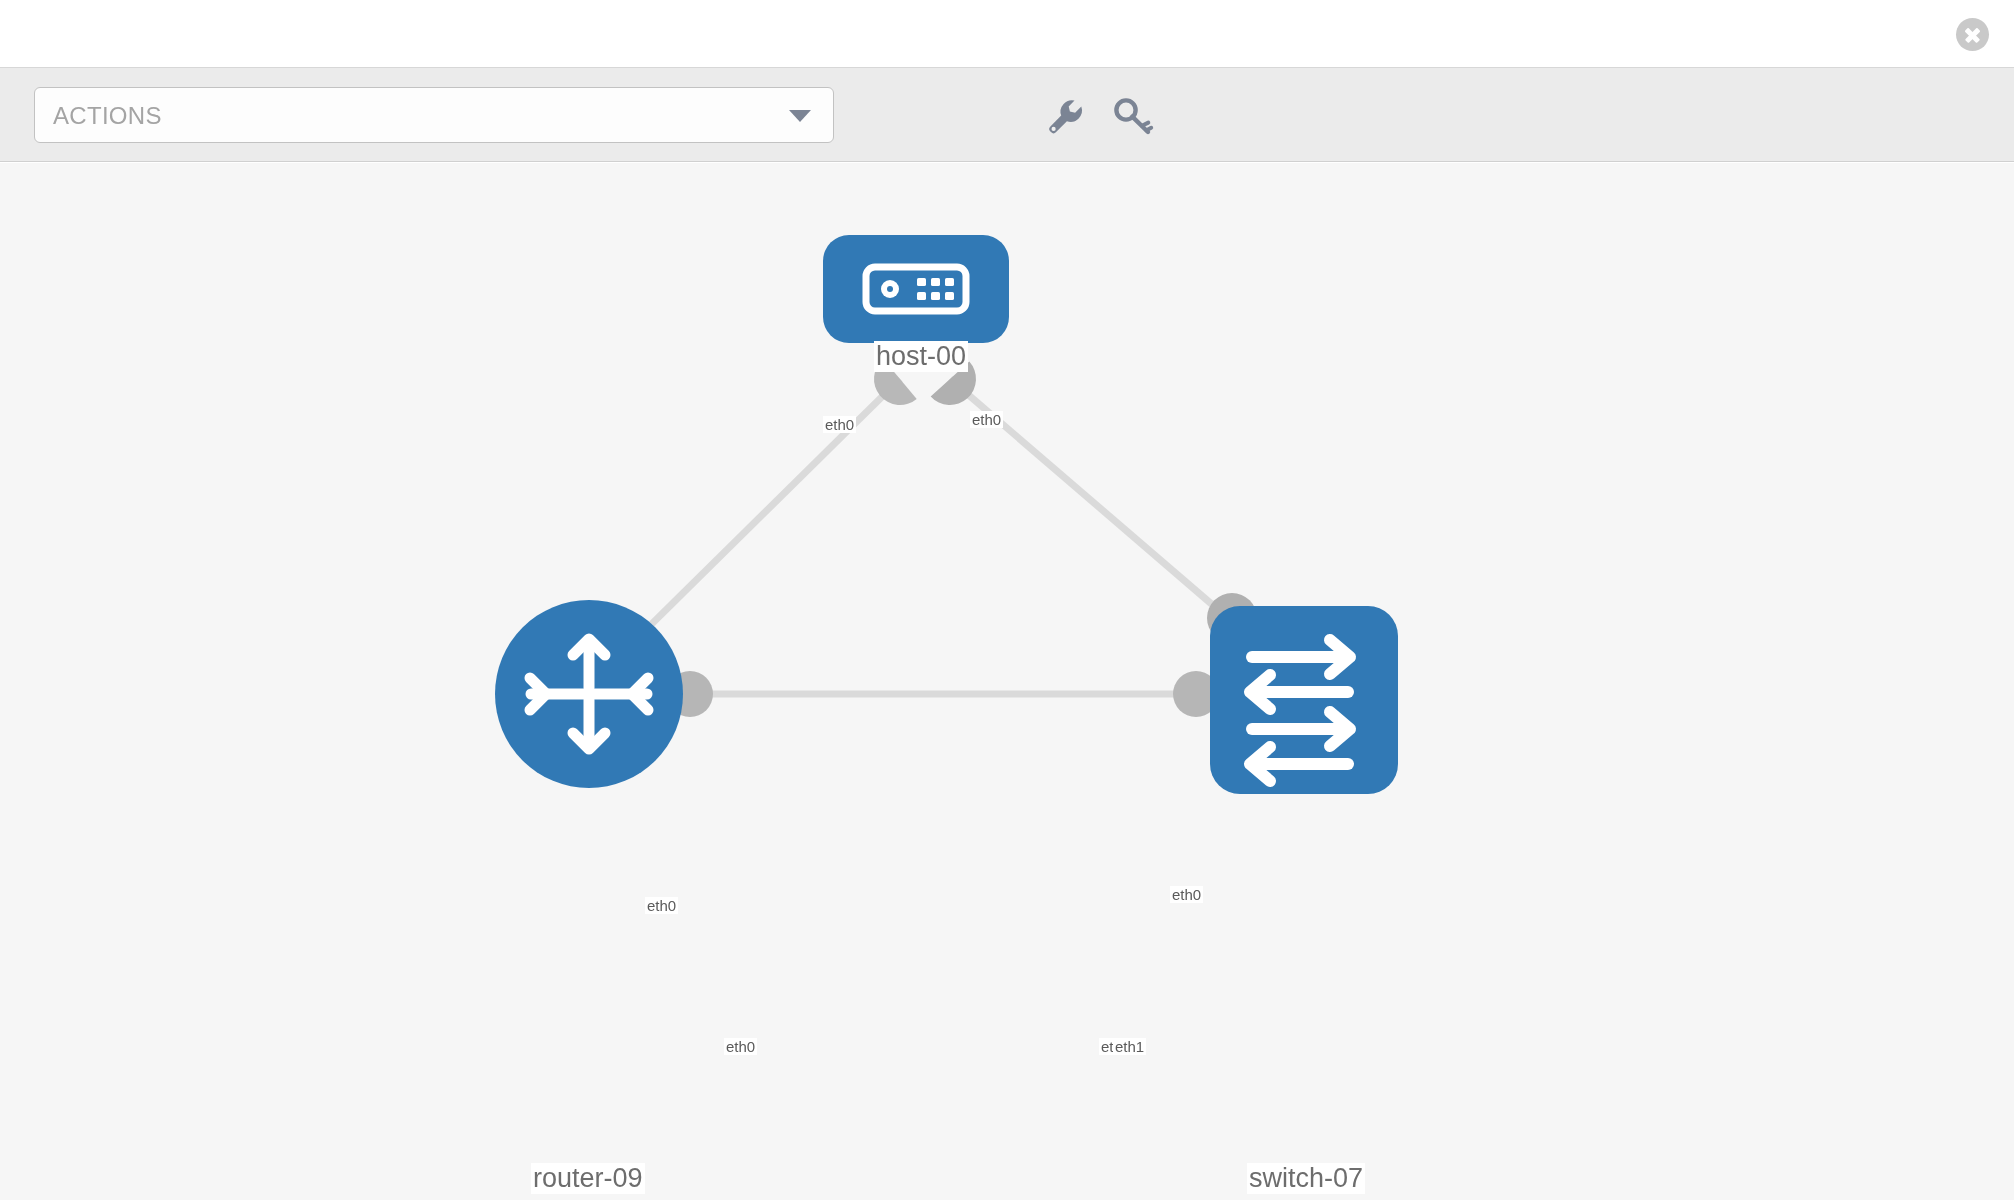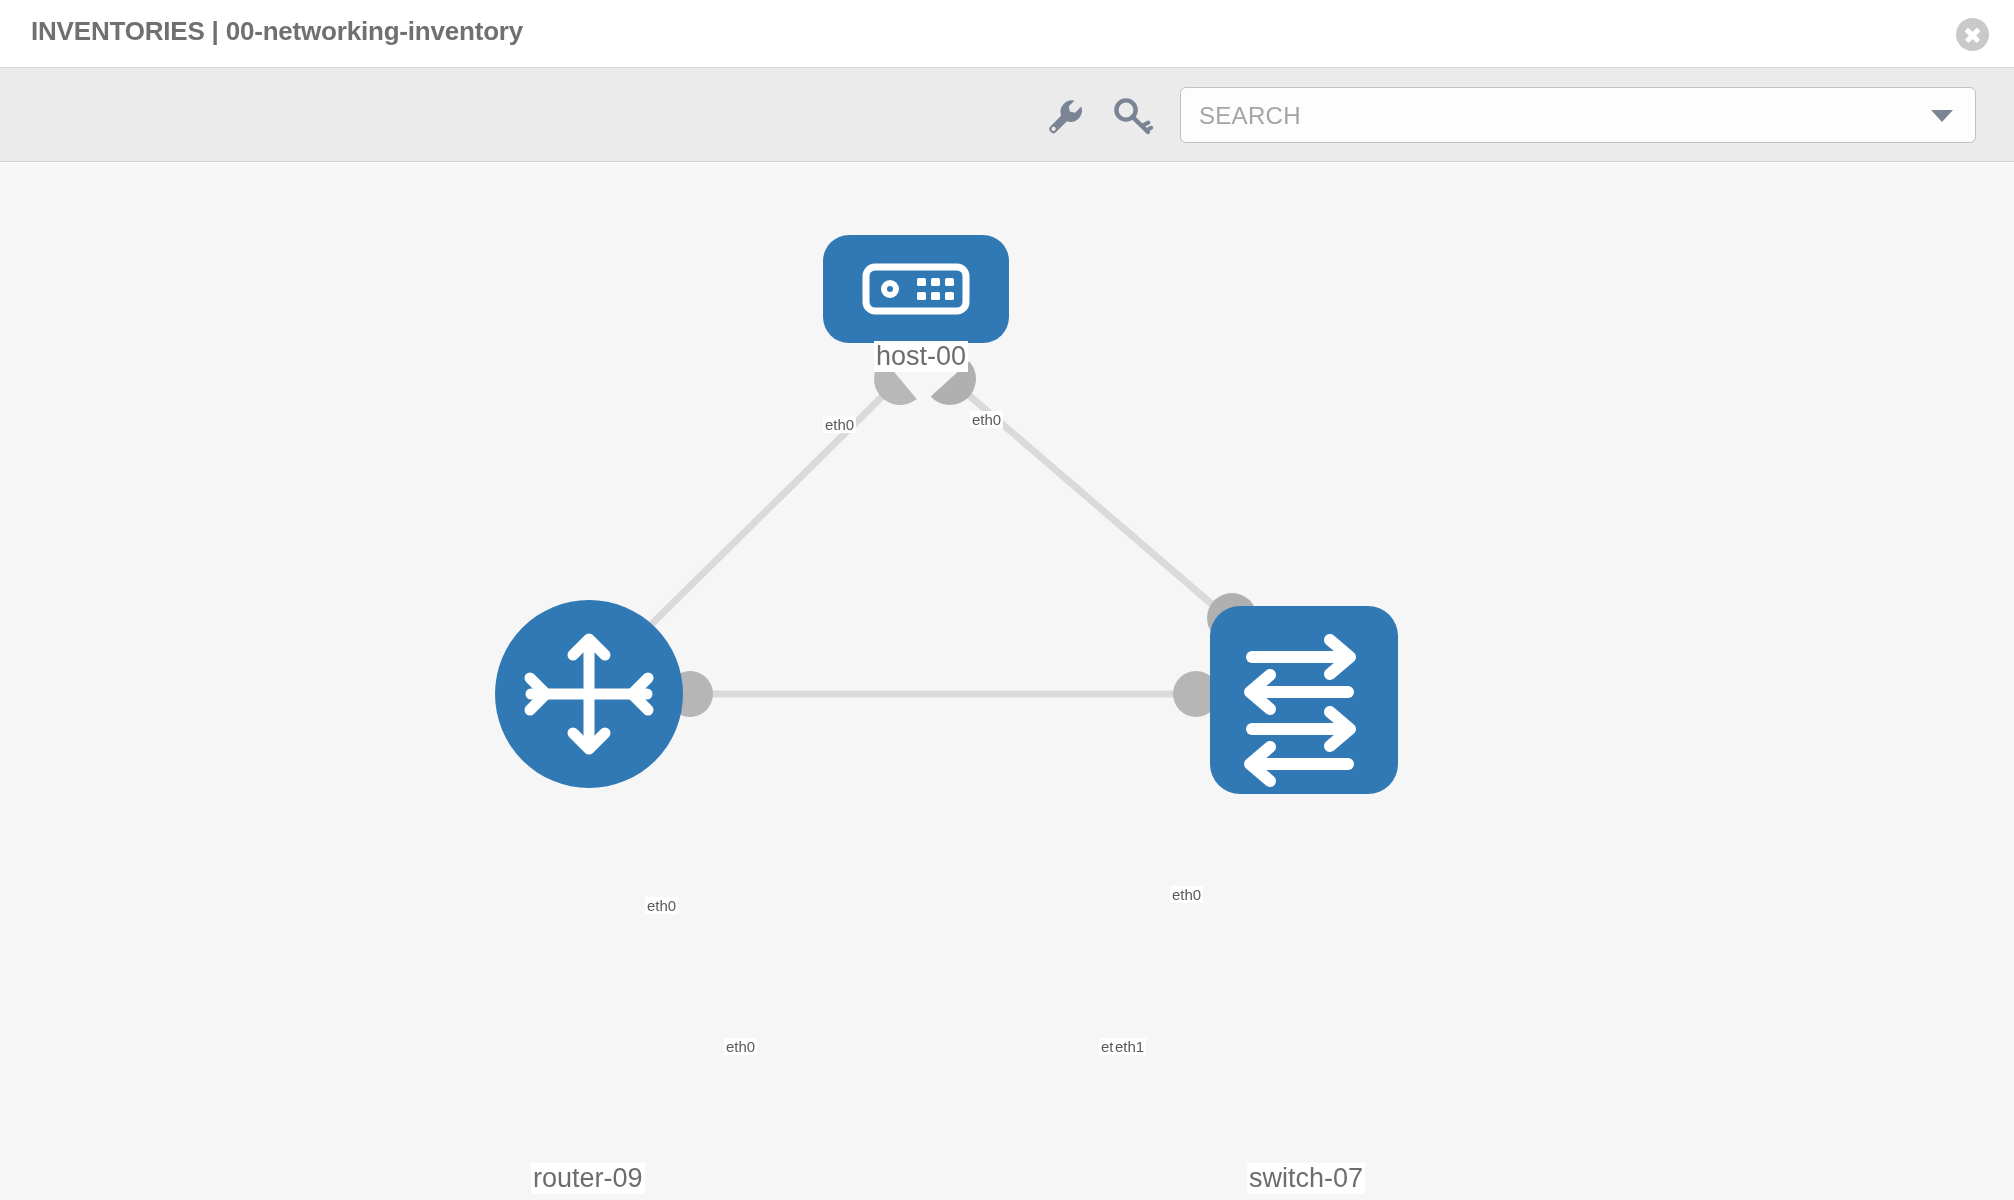--- a/index.html
+++ b/index.html
@@ -136,47 +136,46 @@
     color: #5a5a5a;
     background: #ffffff;
     white-space: nowrap;
     padding: 0 2px;
   }
 </style>
 </head>
 <body>
 
 <div class="header">
-  <div class="page-title">INVENTORIES | 00-networking-inventory</div>
   <div class="close-btn"></div>
 </div>
 
 <div class="toolbar">
 
+  <div class="actions-select">
+    <span class="label">ACTIONS</span>
+    <span class="caret"></span>
+  </div>
 
   <div class="tool-icon wrench">
     <svg width="44" height="44" viewBox="0 0 44 44" aria-hidden="true">
       <path d="M31.5 6.5 a11.5 11.5 0 0 0 -13.3 15.1 L7.4 32.4 a3.6 3.6 0 0 0 0 5.1 l0.6 0.6 a3.6 3.6 0 0 0 5.1 0 L23.9 27.3 A11.5 11.5 0 0 0 38.3 12.6 l-6.2 6.2 -5.2 -1.2 -1.2 -5.2 z" fill="#7b8494"></path>
       <circle cx="10.6" cy="34.9" r="2.1" fill="#f0f0f0"></circle>
     </svg>
   </div>
 
   <div class="tool-icon key">
     <svg width="44" height="44" viewBox="0 0 44 44" aria-hidden="true">
       <circle cx="16" cy="16" r="9.6" fill="none" stroke="#7b8494" stroke-width="4.4"></circle>
       <path d="M22.3 22.6 L38 38" stroke="#7b8494" stroke-width="4.4" stroke-linecap="round"></path>
       <path d="M32 31.7 L38.3 28.6" stroke="#7b8494" stroke-width="4" stroke-linecap="round"></path>
       <path d="M36.5 36.3 L41.2 33.8" stroke="#7b8494" stroke-width="4" stroke-linecap="round"></path>
     </svg>
   </div>
 
-  <div class="search-box">
-    <span class="label">SEARCH</span>
-    <span class="caret"></span>
-  </div>
 </div>
 
 <div class="canvas">
 
   <svg class="topology-svg" viewBox="0 0 2014 1037">
 
     <g>
       <line x1="900" y1="216" x2="600" y2="512" stroke="#dadada" stroke-width="7"></line>
     </g>
     <g>

